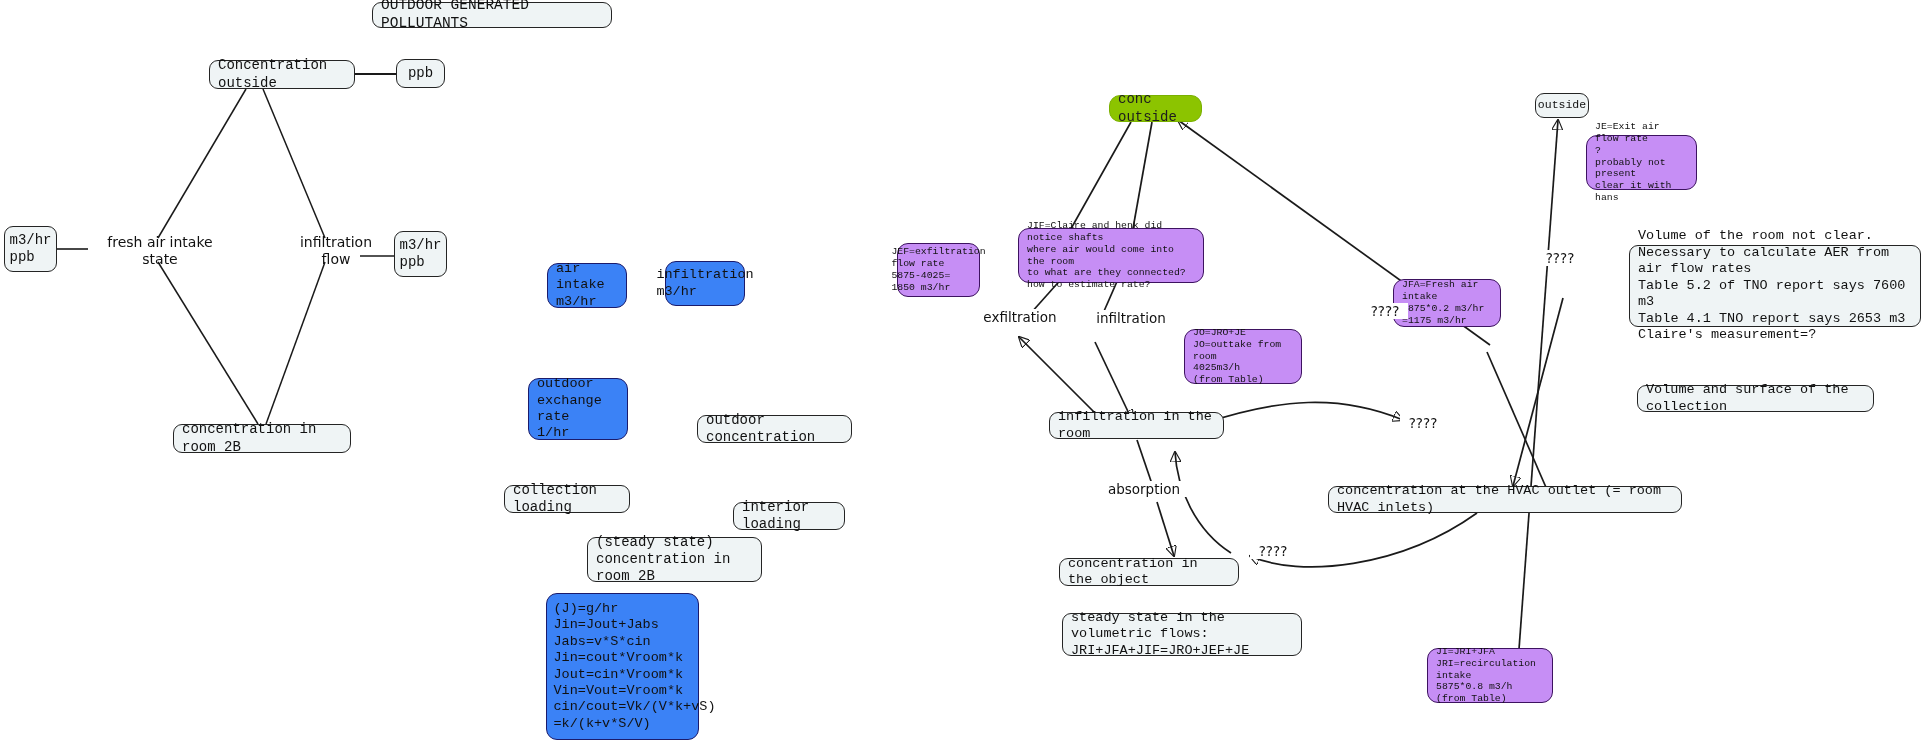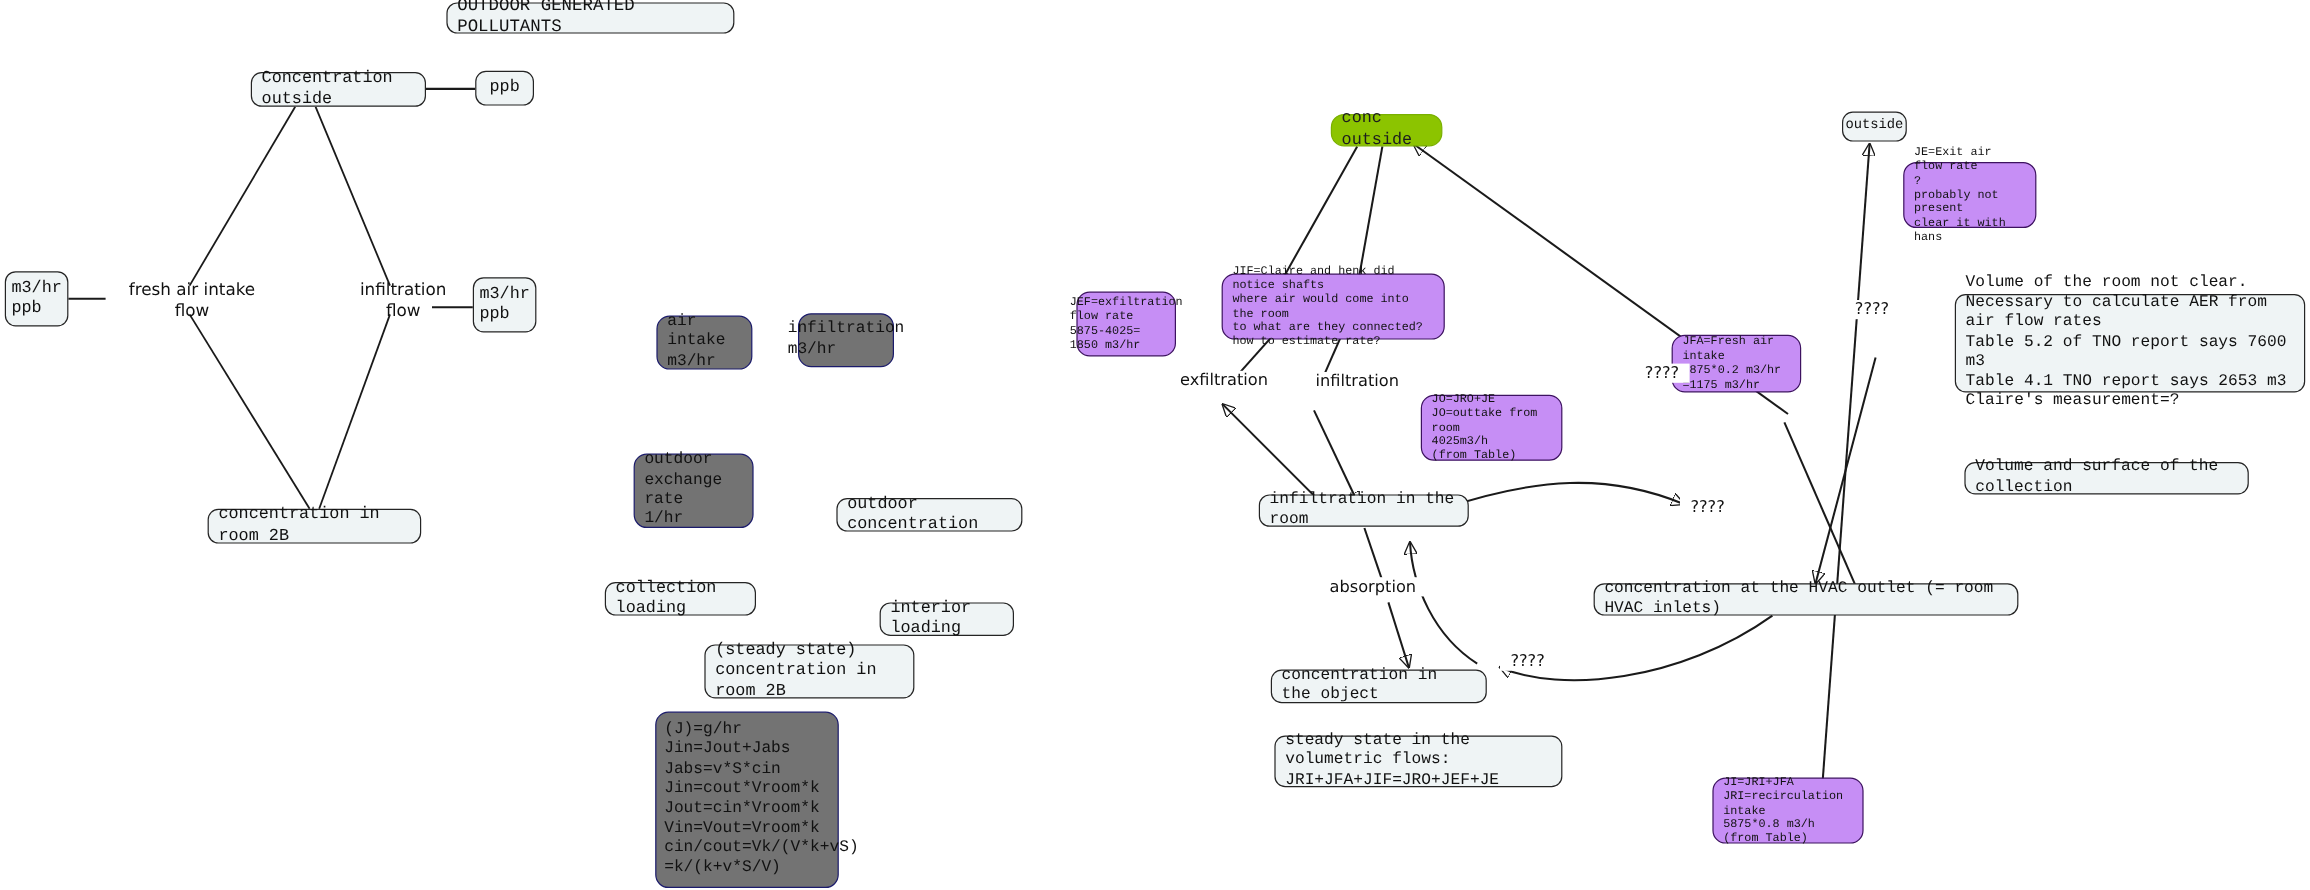--- a/index.html
+++ b/index.html
@@ -20,21 +20,21 @@
     text-align:left;
     border:1.3px solid #242424;
     border-radius:9px;
     background:#eaf1f2;
     line-height:1.22;
     white-space:pre-line;
     padding:3px 8px;
     z-index:2;
     font-family:Liberation Mono, monospace;
   }
-  .node.blue{background:#737373;border-color:#1b1b6b;border-width:1.6px;border-radius:11px;}
+  .node.blue{background:#3b82f6;border-color:#1b1b6b;border-width:1.6px;border-radius:11px;}
   .node.purple{background:#c68ef5;border-color:#3d1260;border-width:1.6px;border-radius:11px;}
   .node.green{background:#8cc400;border-color:#7ab000;border-width:1.3px;border-radius:11px;}
   .node.plain{background:#eff4f5;}
 
   .edge-label{
     position:absolute;
     z-index:3;
     background:#ffffff;
     text-align:center;
     white-space:pre-line;
@@ -101,21 +101,21 @@
 
   <div class="node plain" style="left:4px;top:226px;width:53px;height:46px;font-size:14px;">m3/hr
 ppb</div>
 
   <div class="node plain" style="left:394px;top:231px;width:53px;height:46px;font-size:14px;">m3/hr
 ppb</div>
 
   <div class="node plain" style="left:173px;top:424px;width:178px;height:29px;font-size:14px;">concentration in room 2B</div>
 
   <div class="edge-label nobg" style="left:88px;top:234px;width:140px;font-size:14px;">fresh air intake
-flow</div>
+state</div>
 
   <div class="edge-label nobg" style="left:280px;top:234px;width:108px;font-size:14px;">infiltration
 flow</div>
 
   <div class="node blue" style="left:547px;top:263px;width:80px;height:45px;font-size:13.5px;">air intake
 m3/hr</div>
 
   <div class="node blue" style="left:665px;top:261px;width:80px;height:45px;font-size:13.5px;">infiltration
 m3/hr</div>
 

